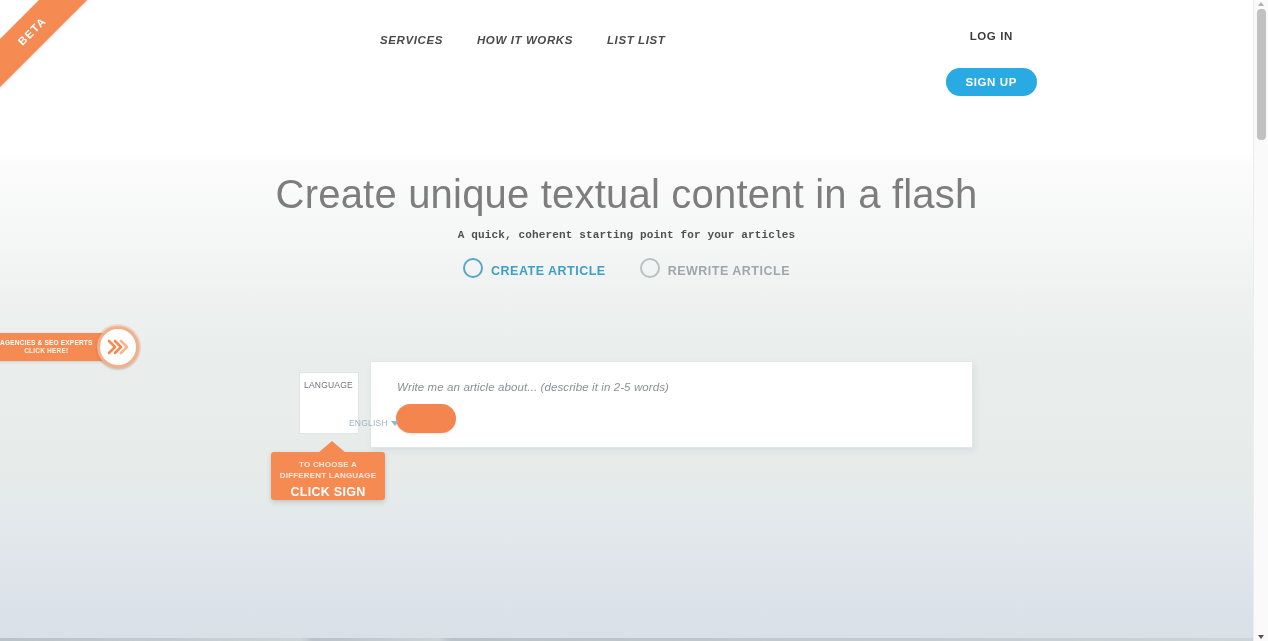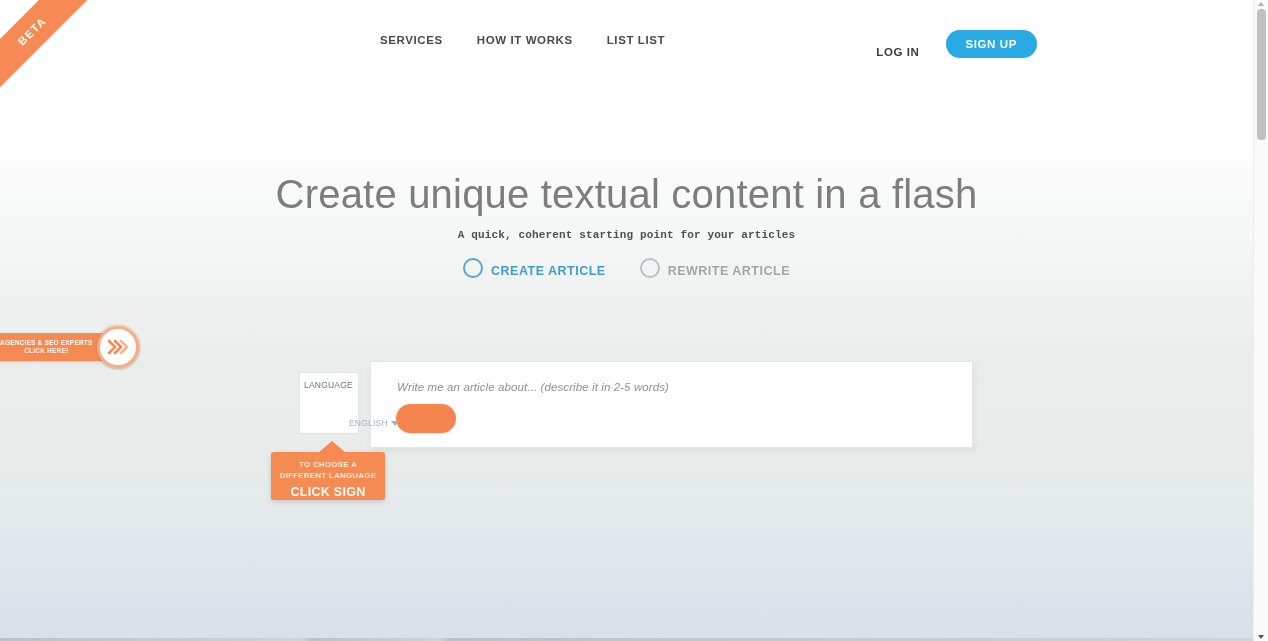--- a/index.html
+++ b/index.html
@@ -55,29 +55,31 @@
     gap: 34px;
   }
   .nav-item {
     font-size: 11.5px;
     font-weight: bold;
     letter-spacing: 0.6px;
     color: #4a4a4a;
     text-decoration: none;
     cursor: pointer;
     white-space: nowrap;
+    font-style: italic;
   }
 
   .header-right {
     position: absolute;
     top: 30px;
     right: 216px;
     display: flex;
-    align-items: flex-end;
+    align-items: center;
     gap: 26px;
+    flex-direction: column;
   }
   .login-link {
     font-size: 11.5px;
     font-weight: bold;
     letter-spacing: 0.6px;
     color: #3c3c3c;
     text-decoration: none;
     cursor: pointer;
   }
   .signup-btn {

